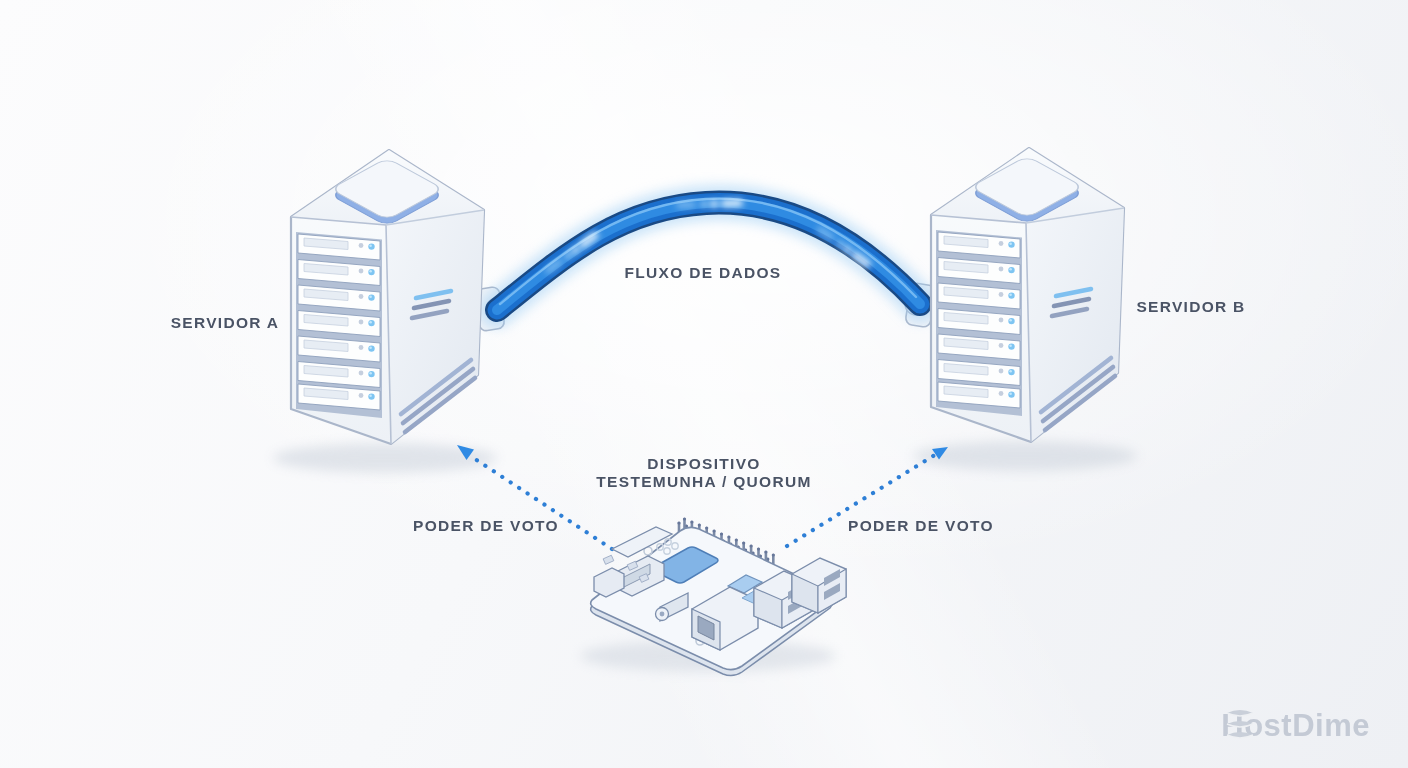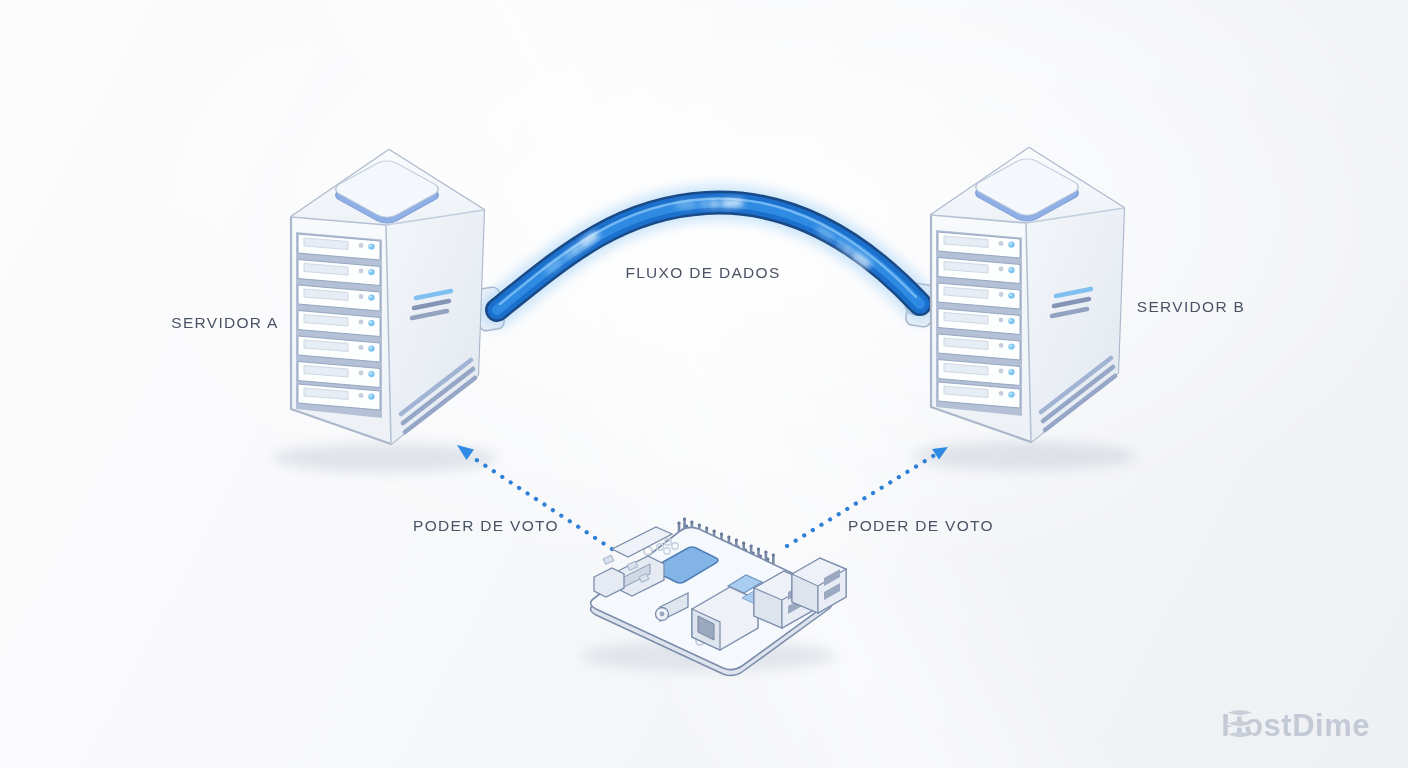--- a/index.html
+++ b/index.html
@@ -5,21 +5,21 @@
   html,body{margin:0;padding:0;background:#e9ebef;}
   .canvas{
     position:relative;width:1408px;height:768px;overflow:hidden;
     background:
       radial-gradient(950px 520px at 54% 28%, rgba(255,255,255,.95), rgba(255,255,255,0) 72%),
       linear-gradient(62deg, rgba(255,255,255,0) 38%, rgba(255,255,255,.5) 50%, rgba(255,255,255,0) 62%),
       linear-gradient(118deg,#fcfcfd 0%,#f7f8fa 42%,#eef0f4 100%);
     font-family:"Liberation Sans", sans-serif;
   }
   .lbl{
-    position:absolute;color:#4a5365;font-size:15.5px;font-weight:400;
+    position:absolute;color:#4a5365;font-size:15.5px;font-weight:700;
     letter-spacing:1.3px;text-align:center;white-space:nowrap;
   }
   .lbl2{line-height:18px;white-space:normal;}
   .brand{
     position:absolute;right:38px;bottom:24px;display:flex;align-items:center;gap:10px;
   }
   .brand-text{
     color:#c4cad5;font-size:31px;font-weight:700;letter-spacing:.5px;
   }
   svg{position:absolute;left:0;top:0;}
@@ -253,20 +253,22 @@
       <path d="M818 586 L846 569 L846 597 L818 613 Z" fill="#e8edf5" stroke="#7b8dab" stroke-width="1.1"></path>
       <path d="M824 578 L840 569 L840 577 L824 586 Z" fill="#9aa9c0"></path>
       <path d="M824 592 L840 583 L840 591 L824 600 Z" fill="#9aa9c0"></path>
     </g>
   </svg>
 
   <div class="lbl" style="left:130px;top:314px;width:190px;">SERVIDOR A</div>
   <div class="lbl" style="left:1096px;top:298px;width:190px;">SERVIDOR B</div>
   <div class="lbl" style="left:603px;top:264px;width:200px;">FLUXO DE DADOS</div>
   <div class="lbl lbl2" style="left:554px;top:455px;width:300px;">
+    <div>DISPOSITIVO</div>
+    <div>TESTEMUNHA / QUORUM</div>
   </div>
   <div class="lbl" style="left:386px;top:517px;width:200px;">PODER DE VOTO</div>
   <div class="lbl" style="left:821px;top:517px;width:200px;">PODER DE VOTO</div>
 
   <div class="brand">
     <svg width="38" height="36" viewBox="0 0 38 36">
       <path d="M6 5 Q19 -1 32 5 Q19 11 6 5 Z" fill="#c9cfd9"></path>
       <path d="M4 14 Q17 8 30 14 Q17 20 4 14 Z" fill="#c9cfd9" transform="translate(2,2)"></path>
       <path d="M6 25 Q19 19 32 25 Q19 31 6 25 Z" fill="#c9cfd9" transform="translate(0,2)"></path>
       <path d="M6 5 Q19 11 32 5 M6 16 Q19 22 32 16 M6 27 Q19 33 32 27" fill="none" stroke="#eef0f3" stroke-width="1.4"></path>

